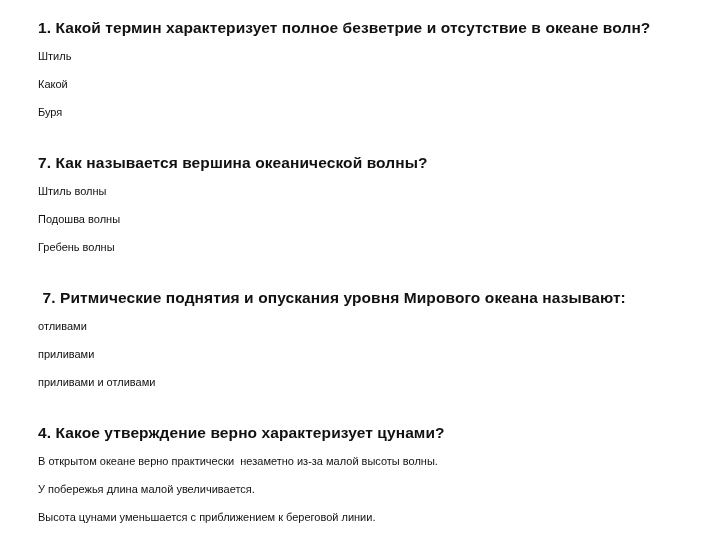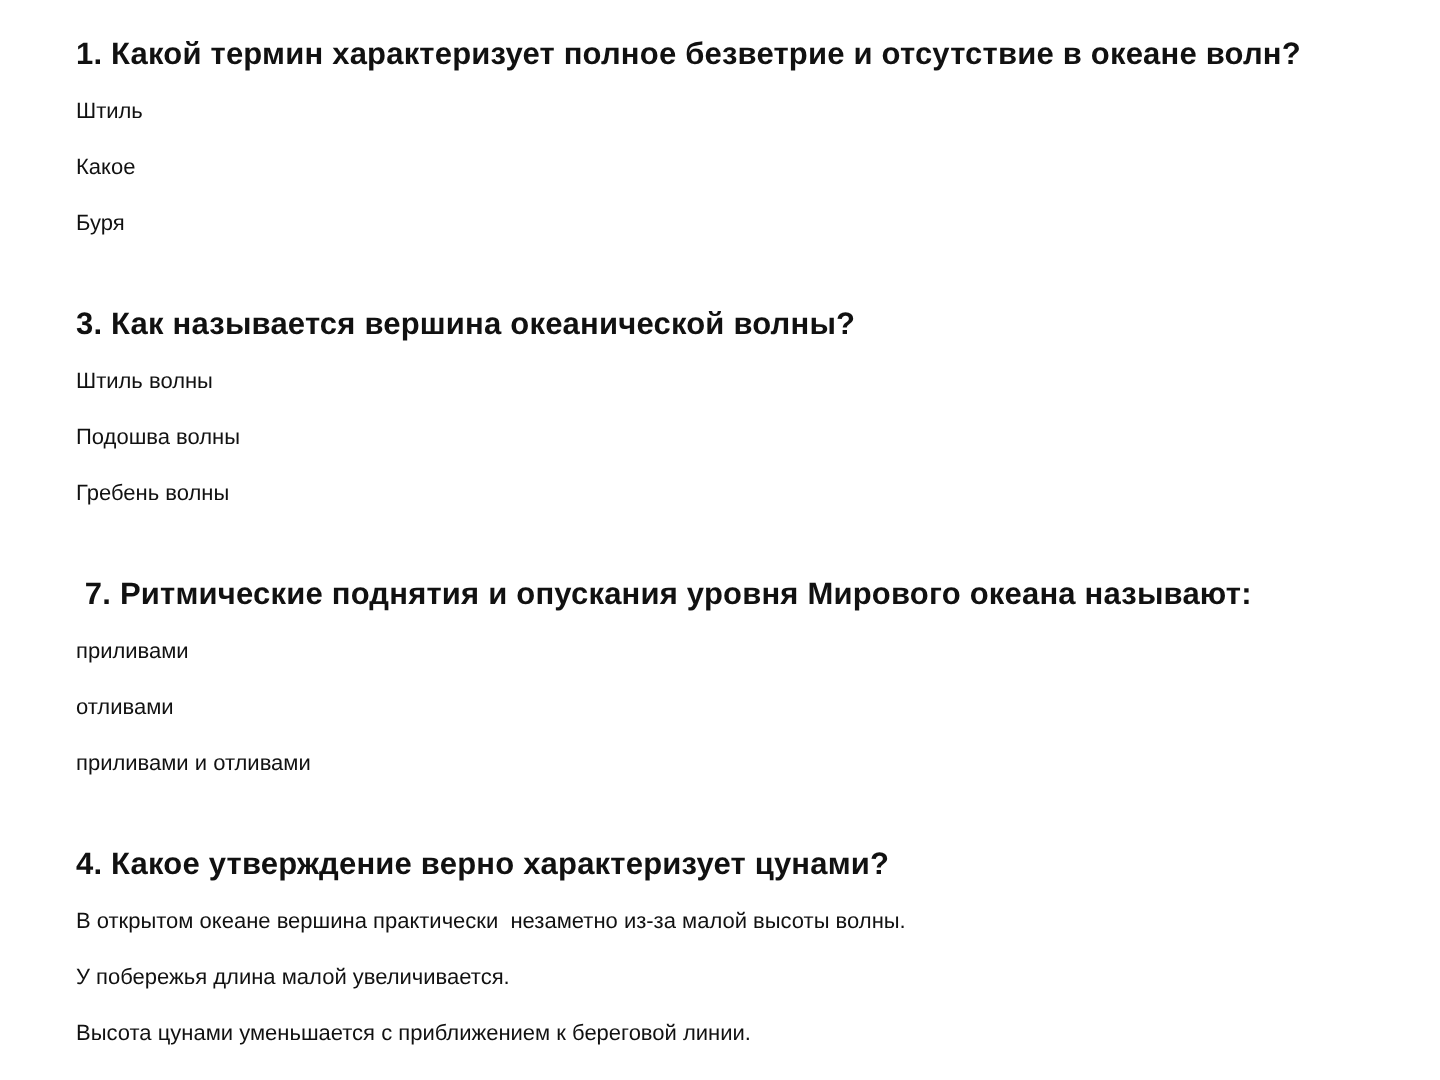--- a/index.html
+++ b/index.html
@@ -37,38 +37,38 @@
   }
 </style>
 </head>
 <body>
 
 <div class="page">
 
   <div class="question-block">
     <div class="question-title">1. Какой термин характеризует полное безветрие и отсутствие в океане волн?</div>
     <div class="answer-option">Штиль</div>
-    <div class="answer-option">Какое</div>
+    <div class="answer-option">Какой</div>
     <div class="answer-option">Буря</div>
   </div>
 
   <div class="question-block">
-    <div class="question-title">3. Как называется вершина океанической волны?</div>
+    <div class="question-title">7. Как называется вершина океанической волны?</div>
     <div class="answer-option">Штиль волны</div>
     <div class="answer-option">Подошва волны</div>
     <div class="answer-option">Гребень волны</div>
   </div>
 
   <div class="question-block">
     <div class="question-title"> 7. Ритмические поднятия и опускания уровня Мирового океана называют:</div>
+    <div class="answer-option">отливами</div>
     <div class="answer-option">приливами</div>
-    <div class="answer-option">отливами</div>
     <div class="answer-option">приливами и отливами</div>
   </div>
 
   <div class="question-block">
     <div class="question-title">4. Какое утверждение верно характеризует цунами?</div>
-    <div class="answer-option">В открытом океане вершина практически  незаметно из-за малой высоты волны.</div>
+    <div class="answer-option">В открытом океане верно практически  незаметно из-за малой высоты волны.</div>
     <div class="answer-option">У побережья длина малой увеличивается.</div>
     <div class="answer-option">Высота цунами уменьшается с приближением к береговой линии.</div>
   </div>
 
 </div>
 
 </body></html>

